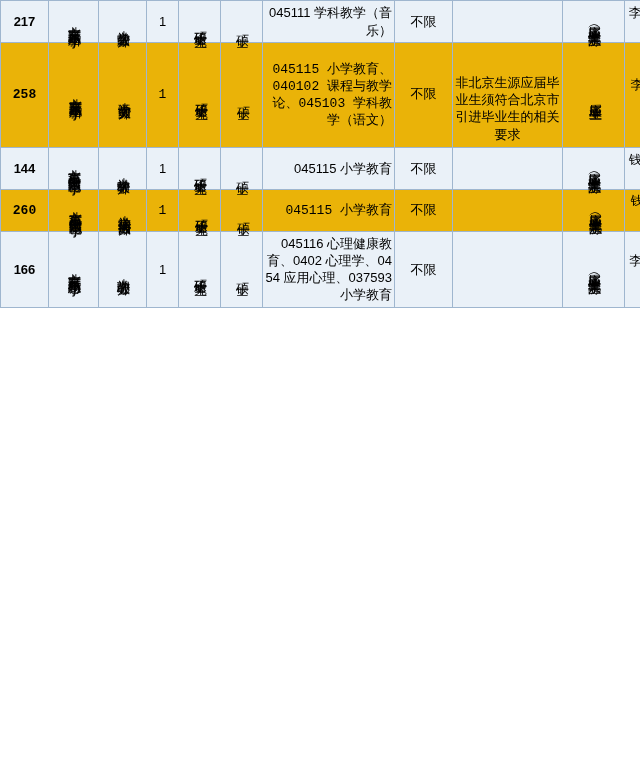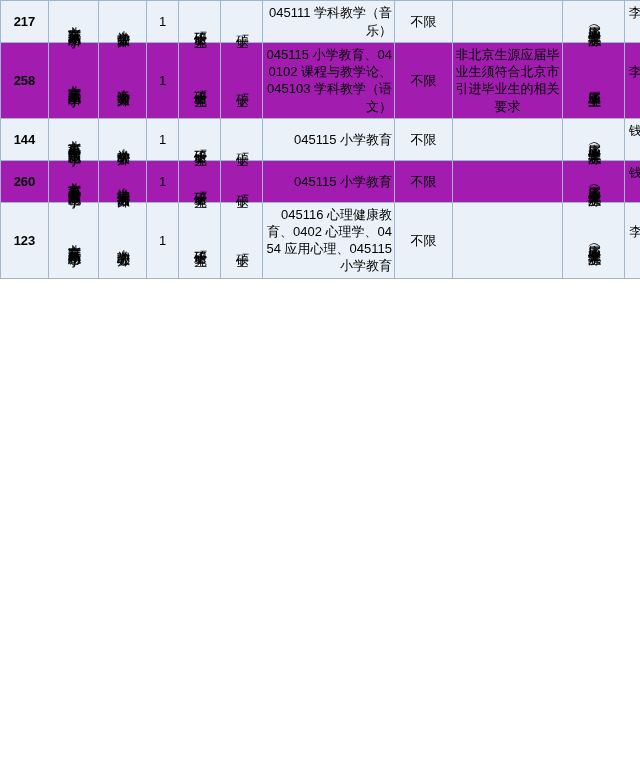--- a/index.html
+++ b/index.html
@@ -26,21 +26,21 @@
     text-align: center;
     color: #000000;
     font-size: 13px;
     line-height: 1.32;
     padding: 3px 2px;
     box-sizing: border-box;
     word-break: break-all;
   }
   
   tr.odd td { background: #eaf1f8; }
-  tr.even td { background: #a21caf; }
+  tr.even td { background: #eab308; font-family: Liberation Mono, monospace; }
 
   
   .c-no      { width: 48px;  font-size: 15px; font-weight: bold; }
   .c-school  { width: 50px;  }
   .c-post    { width: 48px;  }
   .c-num     { width: 32px;  }
   .c-degree  { width: 42px;  }
   .c-major   { width: 132px; text-align: left; padding-left: 6px; }
   .c-cert    { width: 58px;  }
   .c-remark  { width: 110px; text-align: left; padding-left: 6px; }
@@ -54,21 +54,21 @@
     margin: 0 auto;
     letter-spacing: 1px;
     line-height: 1.15;
     display: inline-block;
     white-space: nowrap;
   }
   .c-school .vert, .c-post .vert, .c-degree .vert, .c-type .vert {
     font-size: 13px;
   }
   .major-text { display: block; text-align: right; }
-  .remark-text { display: block; }
+  .remark-text { display: block; margin-top: 29px; }
   .contact-text { display: block; line-height: 1.35; }
 </style>
 </head>
 <body>
 
 <div class="sheet">
   <table class="recruit">
     <tbody>
       <tr class="odd">
         <td class="c-no">217</td>
@@ -144,28 +144,28 @@
         <td class="c-remark">
             <span class="remark-text"></span>
           </td>
         <td class="c-type"><span class="vert">应届毕业生（北京生源）</span></td>
         <td class="c-contact">
             <span class="contact-text">钱老师67181013</span>
           </td>
       </tr>
 
       <tr class="odd">
-        <td class="c-no">123</td>
+        <td class="c-no">166</td>
         <td class="c-school"><span class="vert">北京市东城区精忠街小学</span></td>
         <td class="c-post"><span class="vert">小学心理教师</span></td>
         <td class="c-num">1</td>
         <td class="c-degree"><span class="vert">硕士研究生</span></td>
         <td class="c-degree"><span class="vert">硕士</span></td>
         <td class="c-major">
-            <span class="major-text">045116 心理健康教育、0402 心理学、0454 应用心理、045115 小学教育</span>
+            <span class="major-text">045116 心理健康教育、0402 心理学、0454 应用心理、037593 小学教育</span>
           </td>
         <td class="c-cert">不限</td>
         <td class="c-remark">
             <span class="remark-text"></span>
           </td>
         <td class="c-type"><span class="vert">应届毕业生（北京生源）</span></td>
         <td class="c-contact">
             <span class="contact-text">李老师13911917087</span>
           </td>
       </tr>

